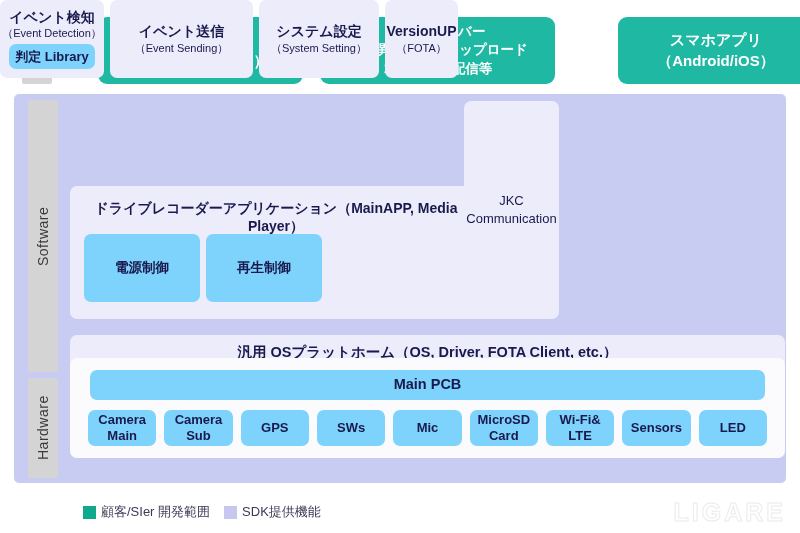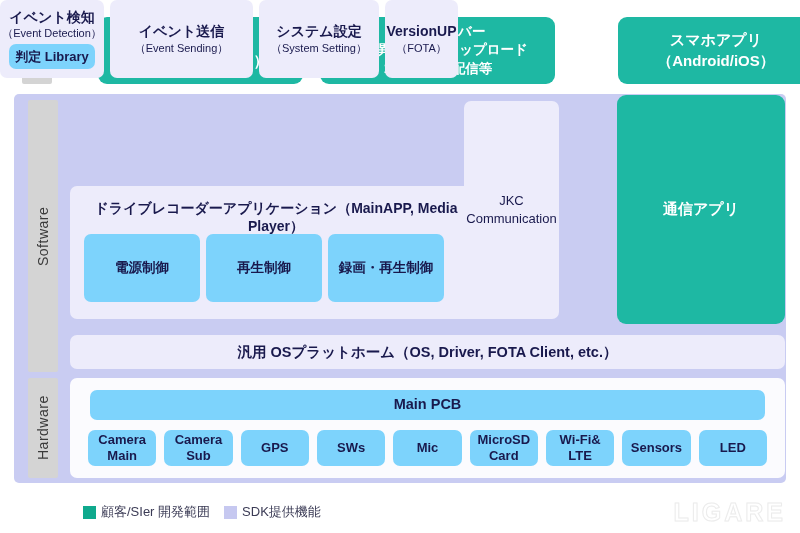--- a/index.html
+++ b/index.html
@@ -93,21 +93,21 @@
 
   
   .comm{position:absolute;left:617px;top:95px;width:168px;height:229px;font-size:15px;}
 
   
   .os{position:absolute;left:70px;top:335px;width:715px;height:34px;
       display:flex;align-items:center;justify-content:center;
       font-size:14.5px;font-weight:bold;color:#19194d;}
 
   
-  .hw-panel{position:absolute;left:70px;top:378px;width:715px;height:100px;
+  .hw-panel{position:absolute;left:70px;top:358px;width:715px;height:100px;
             background:#fbfbfe;border-radius:7px;box-sizing:border-box;padding-left:12px;}
   .mainpcb{position:absolute;left:20px;top:12px;width:675px;height:30px;
            font-size:14.5px;font-weight:bold;}
   .hwrow{position:absolute;left:18px;top:52px;width:679px;height:36px;
          display:flex;gap:8px;}
   .hwrow .chip{flex:1;font-size:13px;font-weight:bold;}
 
   
   .legend{position:absolute;left:83px;top:503px;display:flex;gap:14px;}
   .leg-item{display:flex;align-items:center;gap:5px;font-size:13px;color:#3b3b55;}
@@ -175,31 +175,29 @@
 
   <div class="cell tbox t4">
     <div class="jp">VersionUP</div>
     <div class="en">（FOTA）</div>
   </div>
 
   <div class="cell drv">
     <div class="drv-title">ドライブレコーダーアプリケーション（MainAPP, Media Player）</div>
     <div class="chip drv-chip d1">電源制御</div>
     <div class="chip drv-chip d2">再生制御</div>
-    <div class="chip drv-chip d3">録画・再生制御</div>
   </div>
 
   <div class="cell jkc">
     <div>
       <div>JKC</div>
       <div>Communication</div>
     </div>
   </div>
 
-  <div class="green comm">通信アプリ</div>
 
   <div class="cell os">汎用 OSプラットホーム（OS, Driver, FOTA Client, etc.）</div>
 
   <div class="hw-panel">
     <div class="chip mainpcb">Main PCB</div>
     <div class="hwrow">
       <div class="chip">Camera<br>Main</div>
       <div class="chip">Camera<br>Sub</div>
       <div class="chip">GPS</div>
       <div class="chip">SWs</div>

